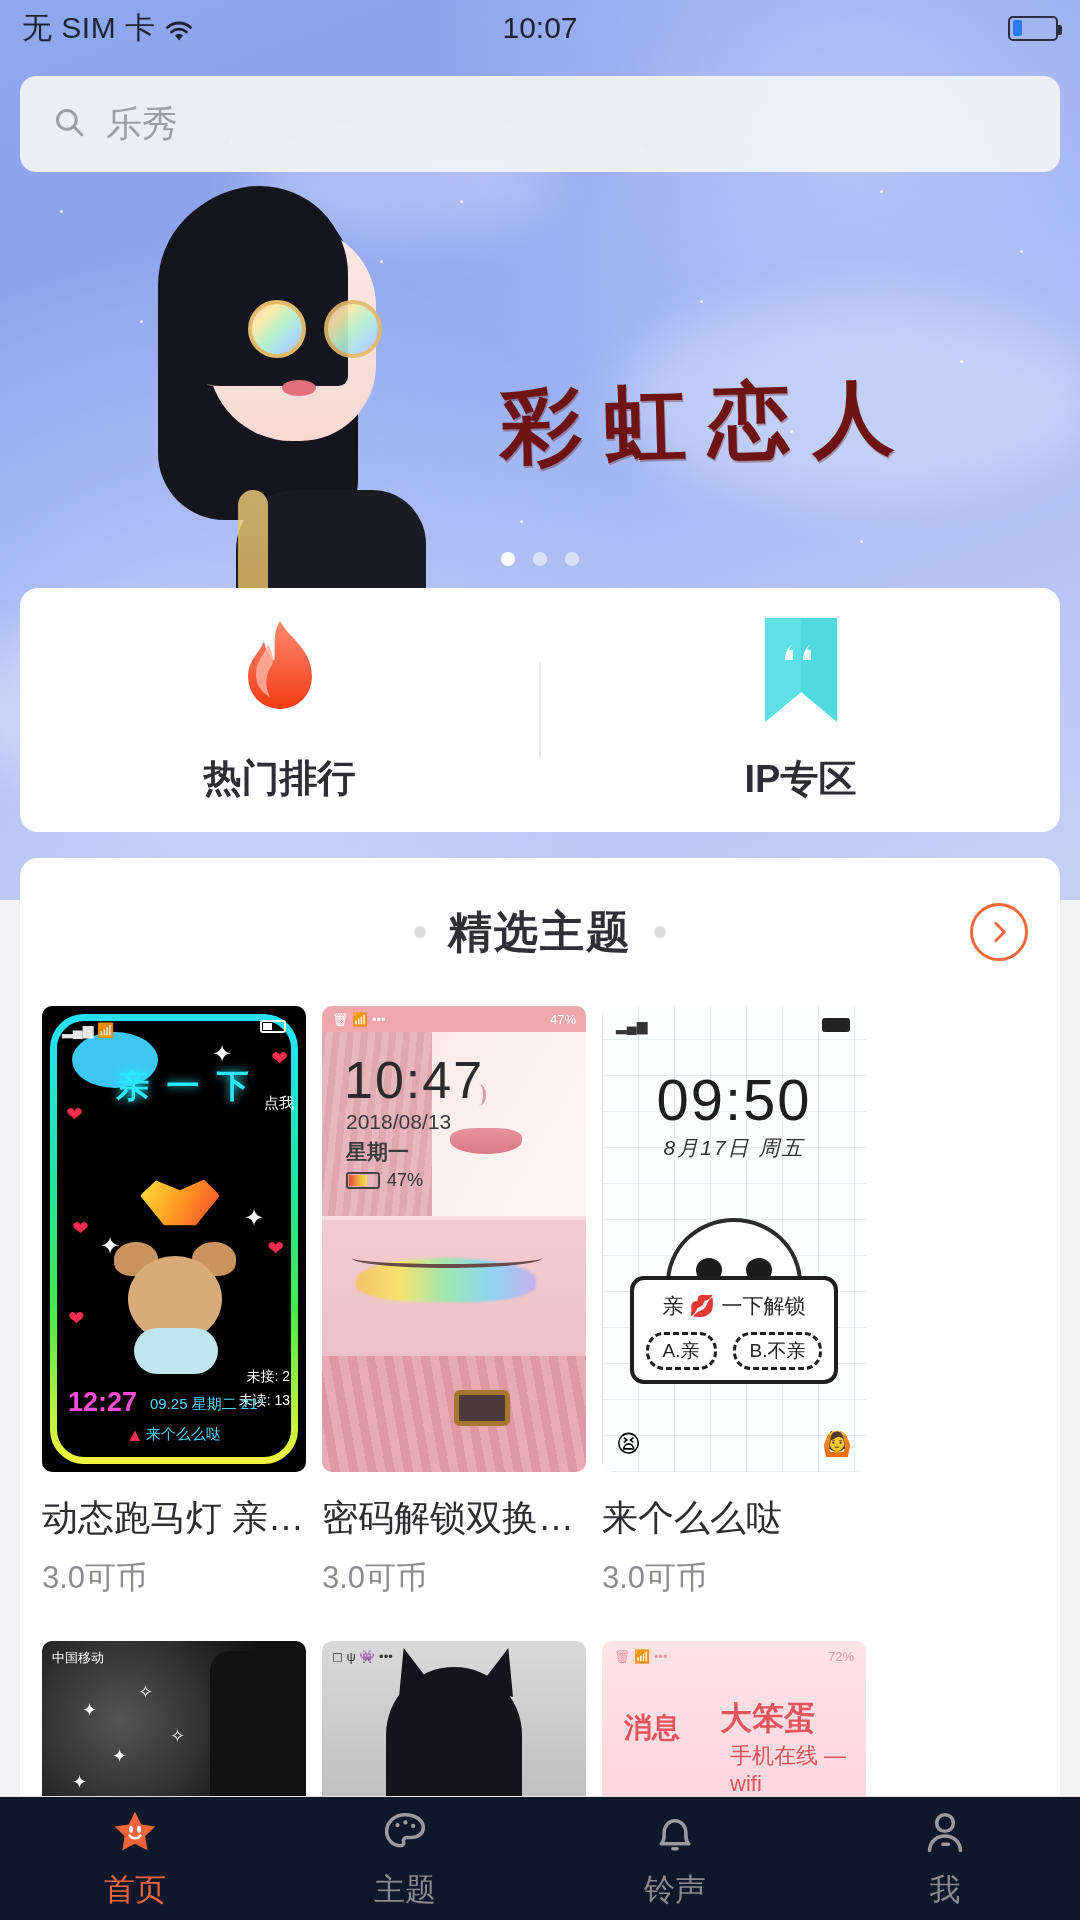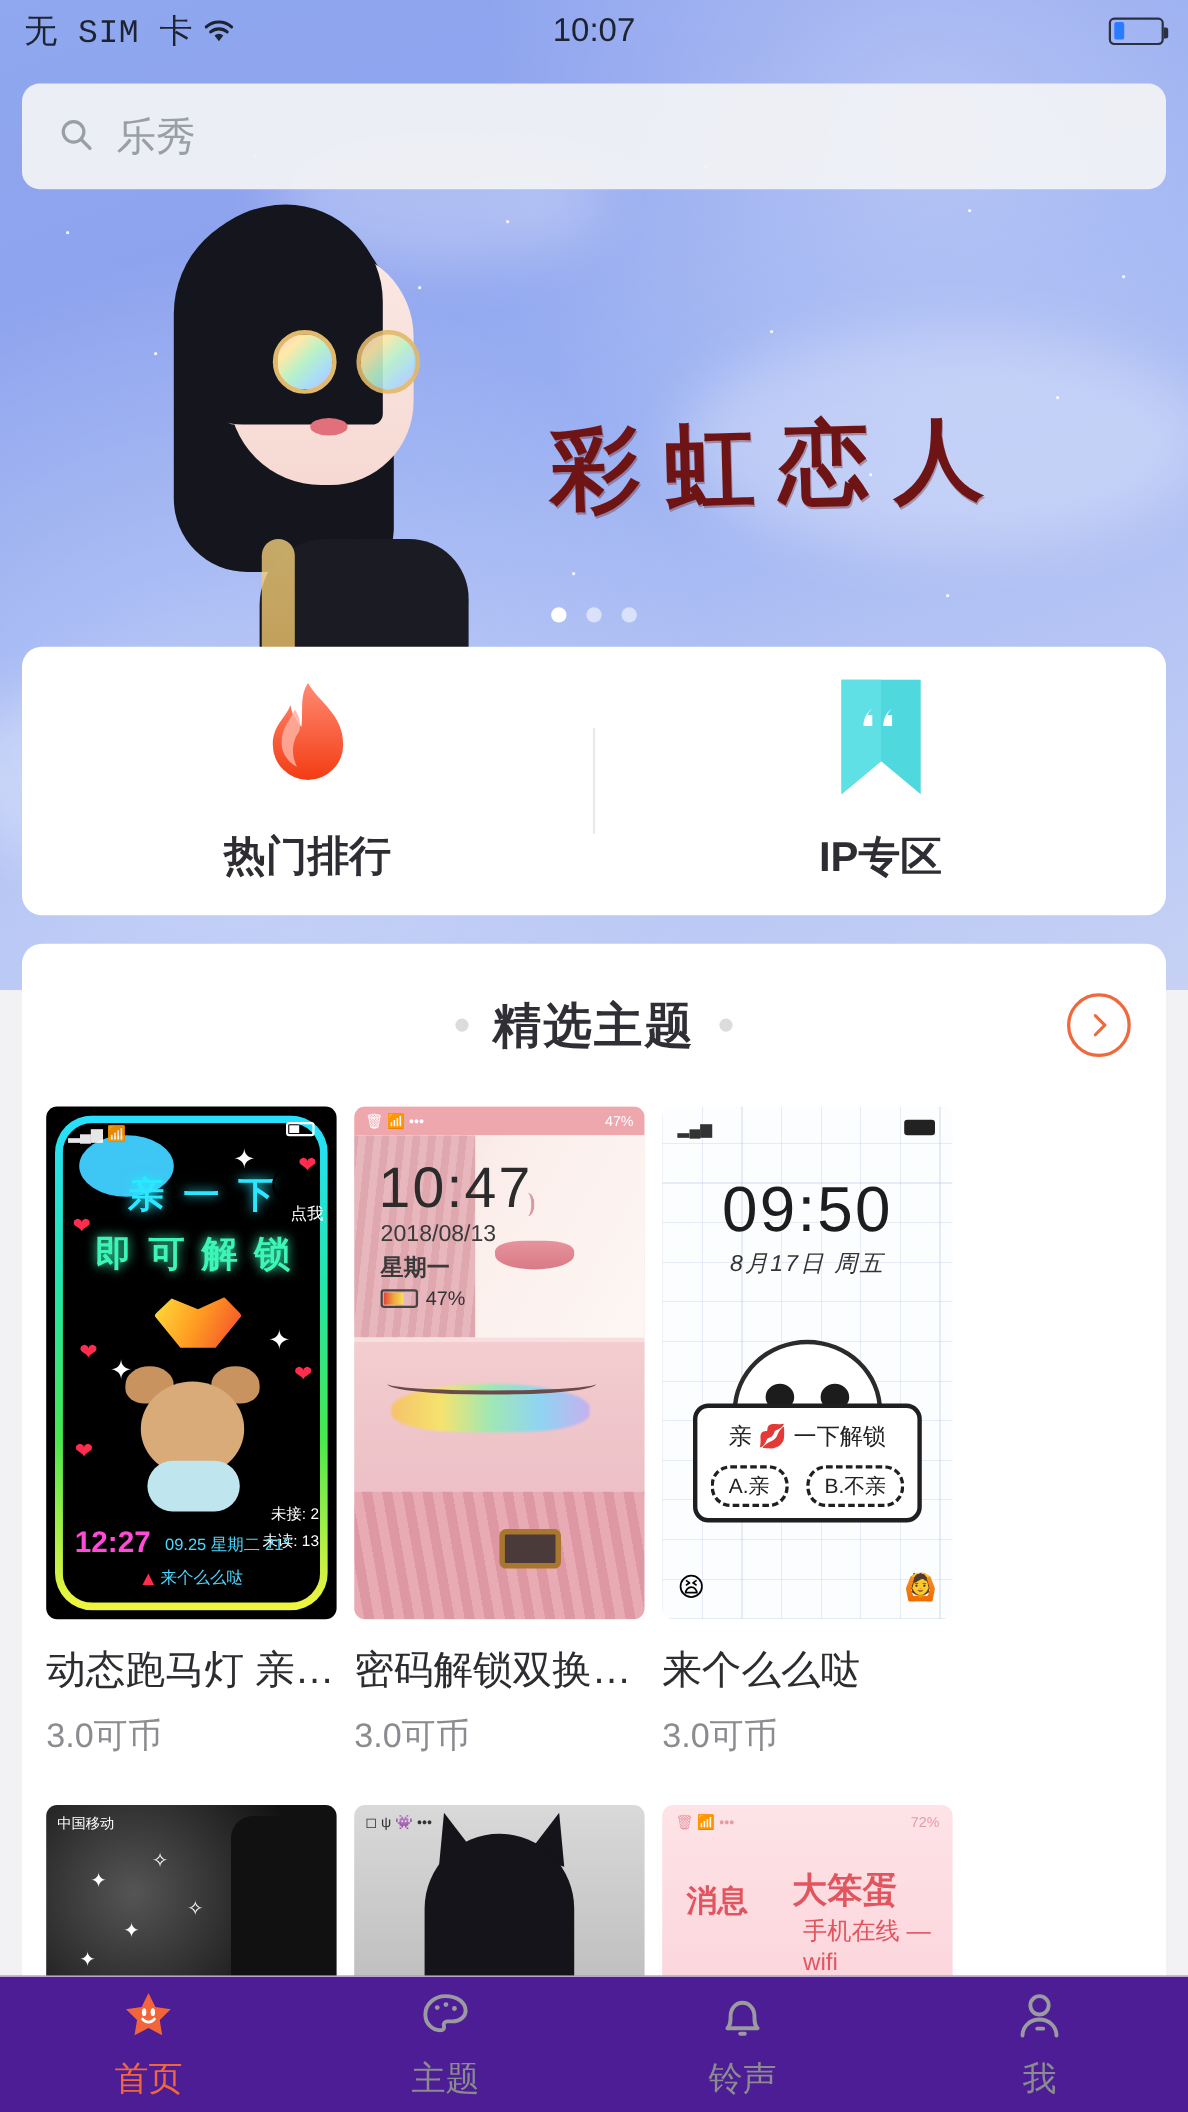--- a/index.html
+++ b/index.html
@@ -37,21 +37,21 @@
     position: absolute; width: 3px; height: 3px; border-radius: 50%;
     background: rgba(255,255,255,0.85);
   }
 
   
   .statusbar {
     position: absolute; left: 0; top: 0; width: 1080px; height: 56px;
     display: flex; align-items: center; color: #1d2330;
     font-size: 30px; padding: 0 22px;
   }
-  .sb-left { display: flex; align-items: center; gap: 8px; font-weight: 500; letter-spacing: .5px; font-family: Liberation Mono, monospace;}
+  .sb-left { display: flex; align-items: center; gap: 8px; font-weight: 500; letter-spacing: .5px;}
   .sb-time {
     position: absolute; left: 0; right: 0; text-align: center;
     font-size: 30px; font-weight: 500; color: #1d2330;
   }
   .sb-right { margin-left: auto; display: flex; align-items: center; }
   .wifi { display:inline-block; width: 30px; height: 24px; position: relative; }
   .battery {
     width: 50px; height: 25px; border: 2.5px solid #2a3040; border-radius: 5px;
     position: relative; display: flex; align-items: center; padding: 2.5px;
   }
@@ -313,21 +313,21 @@
   .r2c { background: linear-gradient(180deg,#fde3e7,#fbd3da); }
   .r2c .mini { position:absolute; left: 12px; top: 8px; color:#e79aa6; font-size: 13px;}
   .r2c .pct { position:absolute; right: 12px; top: 8px; color:#e79aa6; font-size: 13px;}
   .r2c .msg { position:absolute; left: 22px; top: 68px; color:#e2555f; font-size: 28px; font-weight:700;}
   .r2c .nick { position:absolute; left: 118px; top: 56px; color:#e2555f; font-size: 32px; font-weight:700;}
   .r2c .sub { position:absolute; left: 128px; top: 100px; color:#e2555f; font-size: 22px;}
 
   
   .tabbar {
     position: absolute; left: 0; bottom: 0; width: 1080px; height: 124px;
-    background: #4c1d95; border-top: 1px solid #e4e4e6;
+    background: #0f172a; border-top: 1px solid #e4e4e6;
     display: flex; align-items: center;
   }
   .tab { flex: 1; display: flex; flex-direction: column; align-items: center; gap: 10px; }
   .tab .tl { font-size: 31px; color: #8a8a8f; }
   .tab.active .tl { color: #f2653b; }
   .tab .ic { width: 52px; height: 52px; display: flex; align-items: center; justify-content: center; }
 </style>
 </head>
 <body>
 
@@ -453,21 +453,20 @@
 
       <div class="tile">
         <div class="thumb th1">
           <div class="neon"></div>
           <div class="bub"></div>
           <div class="statusmini">▂▄▆ 📶</div>
           <div class="batmini"></div>
           <div class="l1">亲 一 下</div>
           <div class="emoji">😘</div>
           <div class="tap">点我</div>
-          <div class="l2">即 可 解 锁</div>
           <div class="lips"></div>
           <div class="heart" style="left:24px;top:96px">❤</div>
           <div class="heart" style="right:18px;top:40px">❤</div>
           <div class="heart" style="left:30px;top:210px">❤</div>
           <div class="heart" style="right:22px;top:230px">❤</div>
           <div class="heart" style="left:26px;top:300px">❤</div>
           <div class="spark" style="left:170px;top:34px">✦</div>
           <div class="spark" style="left:58px;top:226px">✦</div>
           <div class="spark" style="right:42px;top:198px">✦</div>
           <div class="bear">

